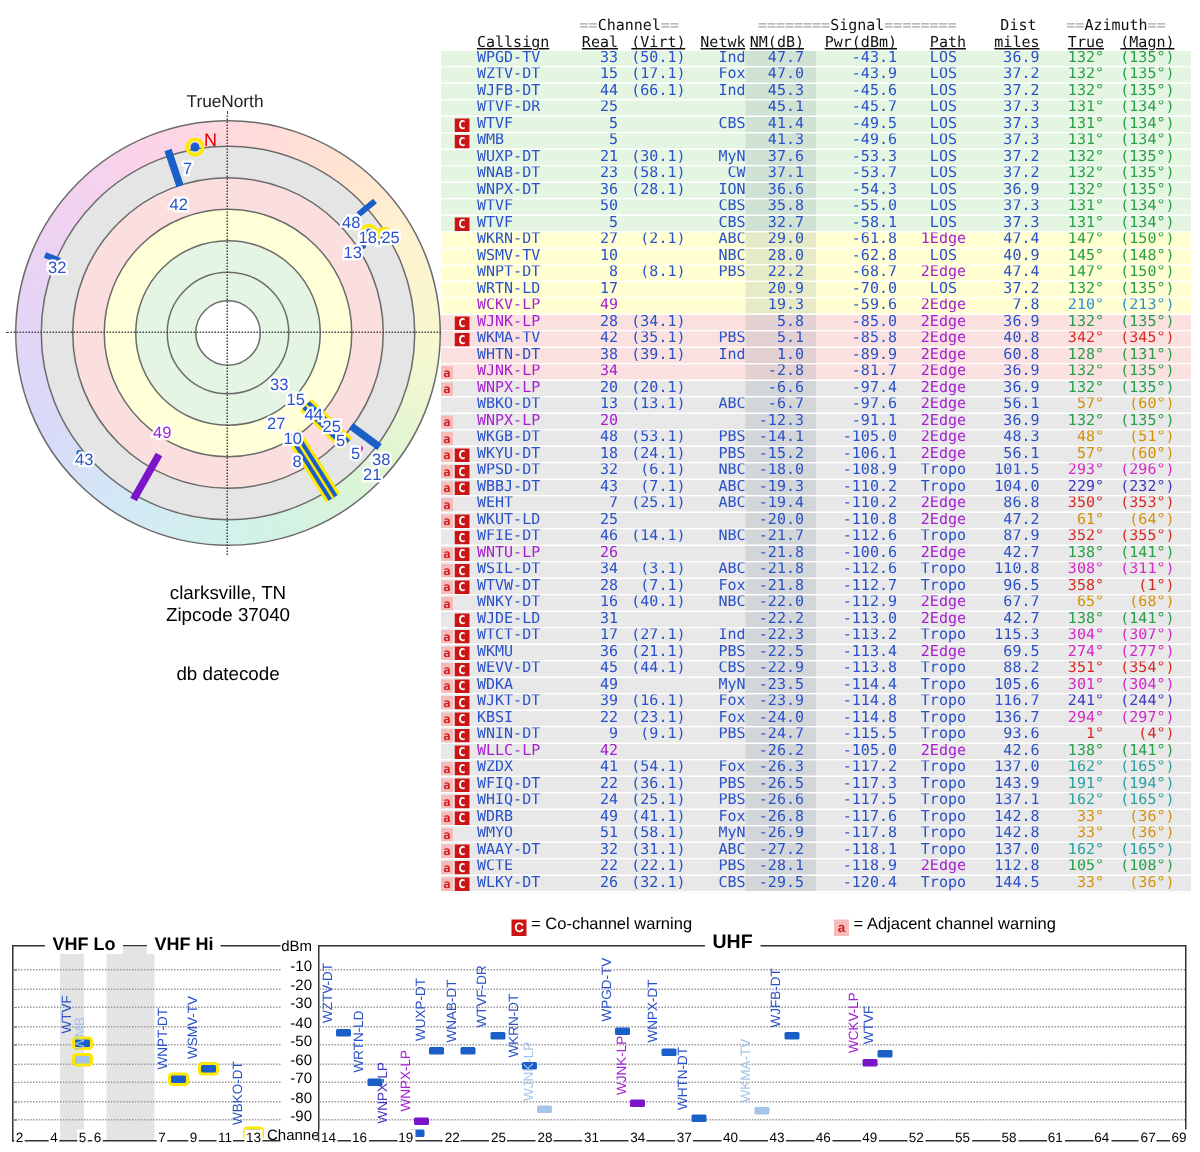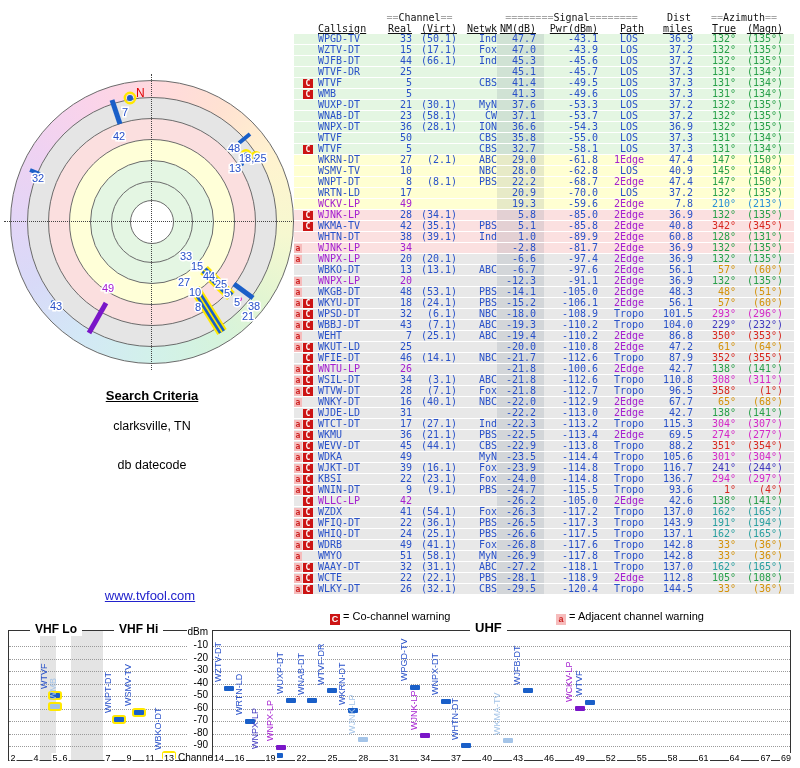--- a/index.html
+++ b/index.html
@@ -79,20 +79,21 @@
          font-size:9px;color:#000;padding:0 1px;}
   .ctitle{position:absolute;background:#fff;font-weight:bold;font-size:12px;padding:0 5px;color:#000;}
   #scale-col{position:absolute;left:184px;top:626px;width:26px;height:142px;font-size:10px;color:#000;}
   .dtick{position:absolute;right:2px;width:24px;text-align:right;}
 </style>
 </head>
 <body>
 
 <div id="app">
 
+  <div class="tnorth">TrueNorth</div>
 
   <div id="radar">
     <div class="circ" id="rim"></div>
     <div class="circ" id="c-gray"></div>
     <div class="circ" id="c-pink"></div>
     <div class="circ" id="c-yel"></div>
     <div class="circ" id="c-grn"></div>
     <div class="circ" id="c-ring"></div>
     <div class="circ" id="c-wht"></div>
     <div class="hline"></div>
@@ -135,28 +136,27 @@
         <text x="185" y="222" fill="#2951c9" stroke="#fff" stroke-width="3" paint-order="stroke" font-size="11" font-family="&quot;Liberation Sans&quot;,sans-serif">10</text>
         <text x="191" y="237" fill="#2951c9" stroke="#fff" stroke-width="3" paint-order="stroke" font-size="11" font-family="&quot;Liberation Sans&quot;,sans-serif">8</text>
         <text x="220" y="223" fill="#2951c9" stroke="#fff" stroke-width="3" paint-order="stroke" font-size="11" font-family="&quot;Liberation Sans&quot;,sans-serif">5</text>
         <text x="230" y="232" fill="#2951c9" stroke="#fff" stroke-width="3" paint-order="stroke" font-size="11" font-family="&quot;Liberation Sans&quot;,sans-serif">5</text>
         <text x="244" y="236" fill="#2951c9" stroke="#fff" stroke-width="3" paint-order="stroke" font-size="11" font-family="&quot;Liberation Sans&quot;,sans-serif">38</text>
         <text x="238" y="246" fill="#2951c9" stroke="#fff" stroke-width="3" paint-order="stroke" font-size="11" font-family="&quot;Liberation Sans&quot;,sans-serif">21</text>
       </svg>
   </div>
 
   <div id="search">
-    <div class="sh">Search Criteria</div>
     <div class="sl">clarksville, TN</div>
+    <div class="sl">Zipcode 37040</div>
     <div class="db">
       <div>db datecode</div>
     </div>
   </div>
 
-  <div class="sitelink">www.tvfool.com</div>
 
   <div id="tbl">
     <div class="hrow">
       <span class="cell h1a"></span>
       <span class="cell h1b"><span class="eq">==</span><span>Channel</span><span class="eq">==</span></span>
       <span class="cell h1c"></span>
       <span class="cell h1d"><span class="eq">========</span><span>Signal</span><span class="eq">========</span></span>
       <span class="cell h1e">Dist</span>
       <span class="cell h1f"><span class="eq">==</span><span>Azimuth</span><span class="eq">==</span></span>
     </div>
@@ -221,21 +221,21 @@
         <div class="trow" style="background: rgb(232, 232, 232);"><span class="cell ca"><span class="boxa">a</span></span><span class="cell cc"><span class="boxc">C</span></span><span class="cell cs" style="color: rgb(41, 81, 201);">WFIQ-DT</span><span class="cell re" style="color: rgb(41, 81, 201);">22</span><span class="cell vi" style="color: rgb(41, 81, 201);">(36.1)</span><span class="cell ne" style="color: rgb(41, 81, 201);">PBS</span><span class="cell nm" style="color: rgb(41, 81, 201);">-26.5</span><span class="cell pw" style="color: rgb(41, 81, 201);">-117.3</span><span class="cell pa" style="color: rgb(41, 81, 201);">Tropo</span><span class="cell mi" style="color: rgb(41, 81, 201);">143.9</span><span class="cell tr" style="color: rgb(42, 160, 160);">191°</span><span class="cell mg" style="color: rgb(42, 160, 160);">(194°)</span></div>
         <div class="trow" style="background: rgb(232, 232, 232);"><span class="cell ca"><span class="boxa">a</span></span><span class="cell cc"><span class="boxc">C</span></span><span class="cell cs" style="color: rgb(41, 81, 201);">WHIQ-DT</span><span class="cell re" style="color: rgb(41, 81, 201);">24</span><span class="cell vi" style="color: rgb(41, 81, 201);">(25.1)</span><span class="cell ne" style="color: rgb(41, 81, 201);">PBS</span><span class="cell nm" style="color: rgb(41, 81, 201);">-26.6</span><span class="cell pw" style="color: rgb(41, 81, 201);">-117.5</span><span class="cell pa" style="color: rgb(41, 81, 201);">Tropo</span><span class="cell mi" style="color: rgb(41, 81, 201);">137.1</span><span class="cell tr" style="color: rgb(42, 160, 160);">162°</span><span class="cell mg" style="color: rgb(42, 160, 160);">(165°)</span></div>
         <div class="trow" style="background: rgb(232, 232, 232);"><span class="cell ca"><span class="boxa">a</span></span><span class="cell cc"><span class="boxc">C</span></span><span class="cell cs" style="color: rgb(41, 81, 201);">WDRB</span><span class="cell re" style="color: rgb(41, 81, 201);">49</span><span class="cell vi" style="color: rgb(41, 81, 201);">(41.1)</span><span class="cell ne" style="color: rgb(41, 81, 201);">Fox</span><span class="cell nm" style="color: rgb(41, 81, 201);">-26.8</span><span class="cell pw" style="color: rgb(41, 81, 201);">-117.6</span><span class="cell pa" style="color: rgb(41, 81, 201);">Tropo</span><span class="cell mi" style="color: rgb(41, 81, 201);">142.8</span><span class="cell tr" style="color: rgb(212, 146, 10);">33°</span><span class="cell mg" style="color: rgb(212, 146, 10);">(36°)</span></div>
         <div class="trow" style="background: rgb(232, 232, 232);"><span class="cell ca"><span class="boxa">a</span></span><span class="cell cc"></span><span class="cell cs" style="color: rgb(41, 81, 201);">WMYO</span><span class="cell re" style="color: rgb(41, 81, 201);">51</span><span class="cell vi" style="color: rgb(41, 81, 201);">(58.1)</span><span class="cell ne" style="color: rgb(41, 81, 201);">MyN</span><span class="cell nm" style="color: rgb(41, 81, 201);">-26.9</span><span class="cell pw" style="color: rgb(41, 81, 201);">-117.8</span><span class="cell pa" style="color: rgb(41, 81, 201);">Tropo</span><span class="cell mi" style="color: rgb(41, 81, 201);">142.8</span><span class="cell tr" style="color: rgb(212, 146, 10);">33°</span><span class="cell mg" style="color: rgb(212, 146, 10);">(36°)</span></div>
         <div class="trow" style="background: rgb(232, 232, 232);"><span class="cell ca"><span class="boxa">a</span></span><span class="cell cc"><span class="boxc">C</span></span><span class="cell cs" style="color: rgb(41, 81, 201);">WAAY-DT</span><span class="cell re" style="color: rgb(41, 81, 201);">32</span><span class="cell vi" style="color: rgb(41, 81, 201);">(31.1)</span><span class="cell ne" style="color: rgb(41, 81, 201);">ABC</span><span class="cell nm" style="color: rgb(41, 81, 201);">-27.2</span><span class="cell pw" style="color: rgb(41, 81, 201);">-118.1</span><span class="cell pa" style="color: rgb(41, 81, 201);">Tropo</span><span class="cell mi" style="color: rgb(41, 81, 201);">137.0</span><span class="cell tr" style="color: rgb(42, 160, 160);">162°</span><span class="cell mg" style="color: rgb(42, 160, 160);">(165°)</span></div>
         <div class="trow" style="background: rgb(232, 232, 232);"><span class="cell ca"><span class="boxa">a</span></span><span class="cell cc"><span class="boxc">C</span></span><span class="cell cs" style="color: rgb(41, 81, 201);">WCTE</span><span class="cell re" style="color: rgb(41, 81, 201);">22</span><span class="cell vi" style="color: rgb(41, 81, 201);">(22.1)</span><span class="cell ne" style="color: rgb(41, 81, 201);">PBS</span><span class="cell nm" style="color: rgb(41, 81, 201);">-28.1</span><span class="cell pw" style="color: rgb(41, 81, 201);">-118.9</span><span class="cell pa" style="color: rgb(165, 32, 208);">2Edge</span><span class="cell mi" style="color: rgb(41, 81, 201);">112.8</span><span class="cell tr" style="color: rgb(40, 160, 74);">105°</span><span class="cell mg" style="color: rgb(40, 160, 74);">(108°)</span></div>
         <div class="trow" style="background: rgb(232, 232, 232);"><span class="cell ca"><span class="boxa">a</span></span><span class="cell cc"><span class="boxc">C</span></span><span class="cell cs" style="color: rgb(41, 81, 201);">WLKY-DT</span><span class="cell re" style="color: rgb(41, 81, 201);">26</span><span class="cell vi" style="color: rgb(41, 81, 201);">(32.1)</span><span class="cell ne" style="color: rgb(41, 81, 201);">CBS</span><span class="cell nm" style="color: rgb(41, 81, 201);">-29.5</span><span class="cell pw" style="color: rgb(41, 81, 201);">-120.4</span><span class="cell pa" style="color: rgb(41, 81, 201);">Tropo</span><span class="cell mi" style="color: rgb(41, 81, 201);">144.5</span><span class="cell tr" style="color: rgb(212, 146, 10);">33°</span><span class="cell mg" style="color: rgb(212, 146, 10);">(36°)</span></div>
       </div>
   </div>
 
-  <div class="legend-item" style="left:330px;top:610px;">
+  <div class="legend-item" style="left:341px;top:610px;">
     <span class="lgc">C</span>
     <span>= Co-channel warning</span>
   </div>
   <div class="legend-item" style="left:556px;top:610px;">
     <span class="lga">a</span>
     <span>= Adjacent channel warning</span>
   </div>
 
   <div class="chart" id="vhf-chart">
       <div class="gband" style="left: 31px; width: 16px;"></div>
@@ -262,21 +262,21 @@
       <div class="xtick" style="left: 4px;">2</div>
       <div class="xtick" style="left: 27px;">4</div>
       <div class="xtick" style="left: 46px;">5</div>
       <div class="xtick" style="left: 56px;">6</div>
       <div class="xtick" style="left: 99px;">7</div>
       <div class="xtick" style="left: 120px;">9</div>
       <div class="xtick" style="left: 141px;">11</div>
       <div class="xtick" style="left: 160px;">13</div>
     </div>
   <div class="ctitle" style="left:30px;top:622px;">VHF Lo</div>
-  <div class="ctitle" style="left:114px;top:622px;">VHF Hi</div>
+  <div class="ctitle" style="left:98px;top:622px;">VHF Hi</div>
   <div id="scale-col">
       <div class="dtick" style="top: 0px;">dBm</div>
       <div class="dtick" style="top: 13px;">-10</div>
       <div class="dtick" style="top: 25.5px;">-20</div>
       <div class="dtick" style="top: 38px;">-30</div>
       <div class="dtick" style="top: 50.5px;">-40</div>
       <div class="dtick" style="top: 63px;">-50</div>
       <div class="dtick" style="top: 75.5px;">-60</div>
       <div class="dtick" style="top: 88px;">-70</div>
       <div class="dtick" style="top: 100.5px;">-80</div>

